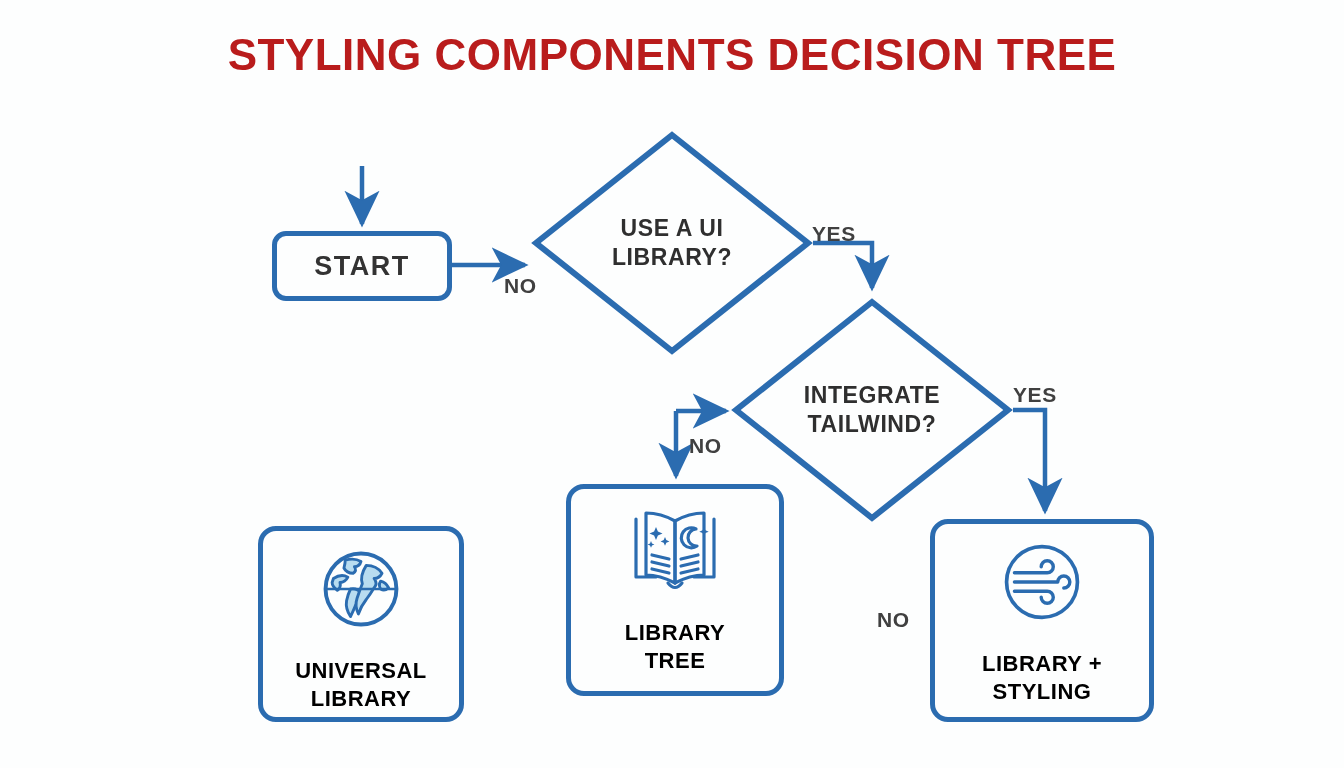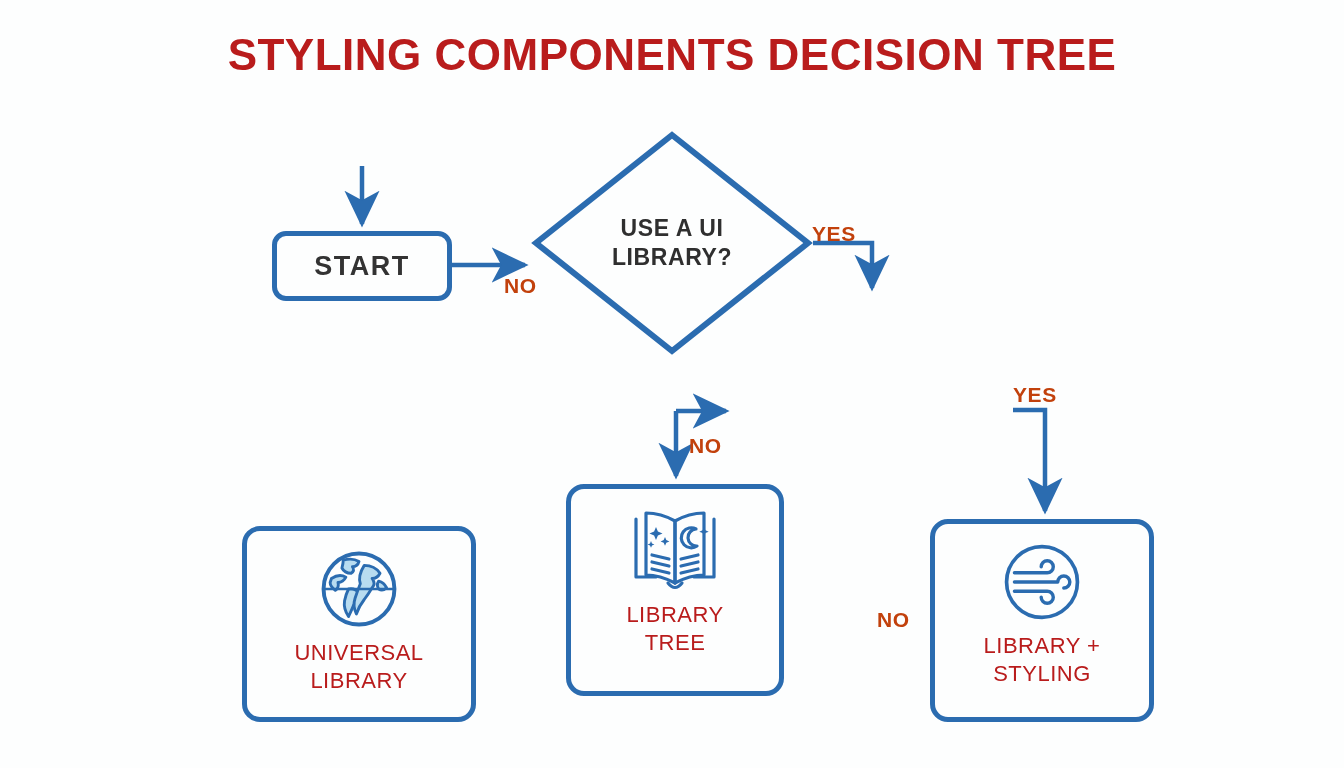--- a/index.html
+++ b/index.html
@@ -110,57 +110,57 @@
   .card {
     border: 5px solid #2b6cb0;
     border-radius: 18px;
     background: #fdfefe;
     display: flex;
     flex-direction: column;
     align-items: center;
     justify-content: flex-start;
   }
   #card-universal {
-    left: 242px;
+    left: 258px;
     top: 526px;
-    width: 234px;
+    width: 206px;
     height: 196px;
   }
   #card-library-only {
     left: 566px;
     top: 484px;
     width: 218px;
     height: 212px;
   }
   #card-library-tailwind {
     left: 930px;
     top: 519px;
     width: 224px;
     height: 203px;
   }
   .card-icon {
     margin-top: 16px;
     display: block;
   }
   .card-label {
-    margin-top: 8px;
+    margin-top: 26px;
     font-size: 22px;
-    font-weight: normal;
-    color: #b91c1c;
+    font-weight: bold;
+    color: #000000;
     text-align: center;
     line-height: 1.25;
     letter-spacing: 0.5px;
   }
 
   
   .edge-label {
     position: absolute;
     font-size: 21px;
     font-weight: bold;
-    color: #c2410c;
+    color: #404040;
     letter-spacing: 0.6px;
     white-space: nowrap;
   }
   #label-no-1 { left: 504px; top: 274px; }
   #label-yes-1 { left: 812px; top: 222px; }
   #label-no-2 { left: 689px; top: 434px; }
   #label-yes-2 { left: 1013px; top: 383px; }
   #label-no-3 { left: 877px; top: 608px; }
 </style>
 </head>
@@ -196,20 +196,29 @@
     <div class="dlabel">
       <span>USE A UI</span>
       <span>LIBRARY?</span>
     </div>
   </div>
 
   <div class="node start-box" id="node-start">
     <span class="start-label">START</span>
   </div>
 
+  <div class="node diamond" id="diamond-tailwind">
+    <svg class="shape" width="282" height="226" viewBox="0 0 282 226" xmlns="http://www.w3.org/2000/svg">
+      <polygon points="141,5 277,113 141,221 5,113" fill="#fdfefe" stroke="#2b6cb0" stroke-width="6" stroke-linejoin="miter"></polygon>
+    </svg>
+    <div class="dlabel">
+      <span>INTEGRATE</span>
+      <span>TAILWIND?</span>
+    </div>
+  </div>
 
   <div class="node card" id="card-universal">
     <svg class="card-icon" width="84" height="84" viewBox="0 0 64 64" xmlns="http://www.w3.org/2000/svg">
       <circle cx="32" cy="32" r="27" fill="#fdfefe" stroke="#2b6cb0" stroke-width="3"></circle>
 
       <g fill="#b8dcf0" stroke="#2b6cb0" stroke-width="2.2" stroke-linejoin="round" stroke-linecap="round">
         <path d="M20,10 q7,-2 12,1 q-1,4 -5,4 q2,3 -1,5 q-5,0 -7,-4 q1,-4 1,-6 Z"></path>
         <path d="M11,24 q6,-4 11,-1 q-2,4 -6,4 q1,4 -2,6 q-4,-3 -4,-6 Z"></path>
         <path d="M24,32 q5,-1 8,3 q-1,5 -4,9 q-2,5 -4,9 q-4,-6 -3,-12 q1,-5 3,-9 Z"></path>
         <path d="M36,14 q8,0 12,6 q-2,4 -6,4 q3,4 0,7 q-3,5 -6,9 q-4,5 -6,11 q-3,-6 -1,-12 q2,-6 4,-11 q-2,-6 3,-14 Z"></path>

